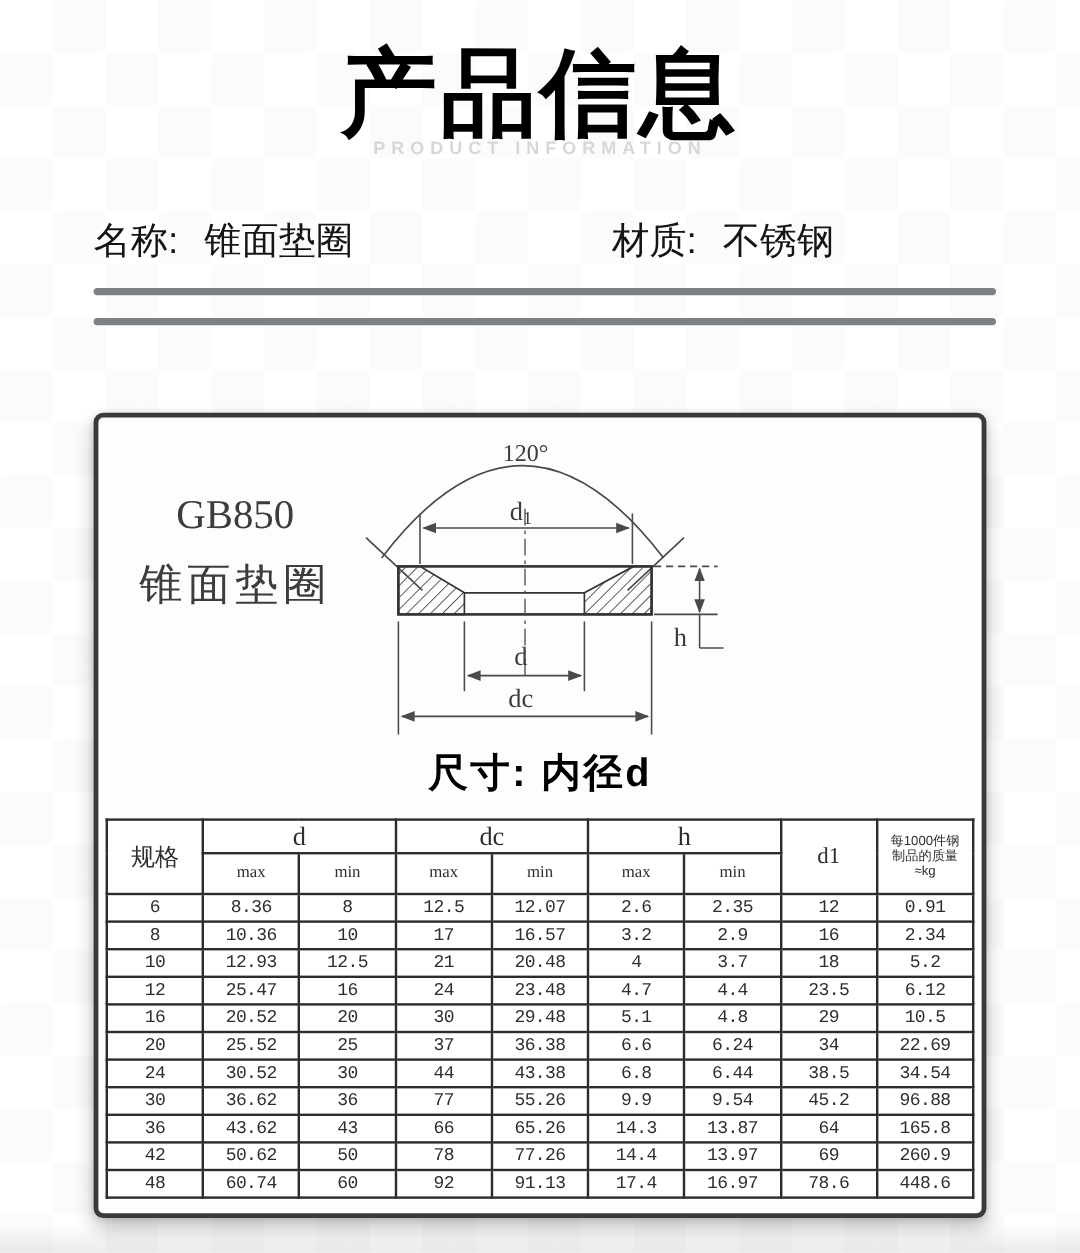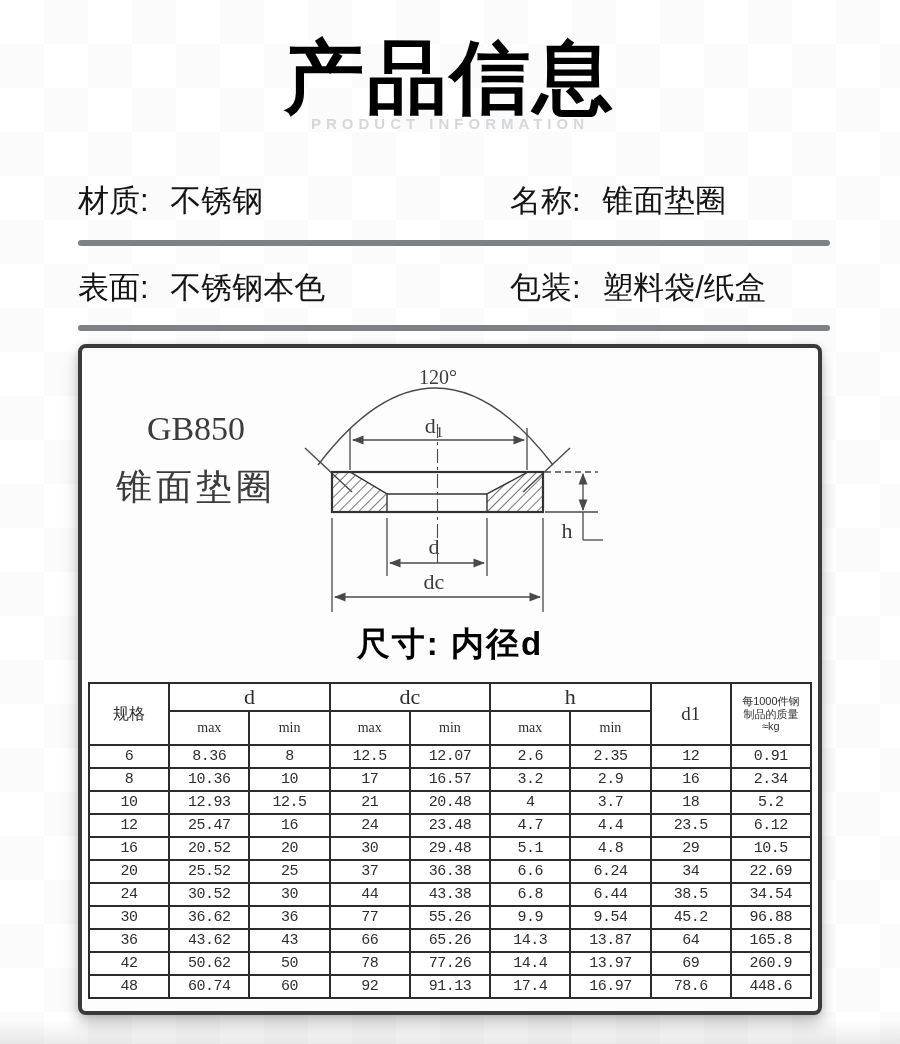--- a/index.html
+++ b/index.html
@@ -36,21 +36,21 @@
     background:#fdfdfe; border:4px solid #3a3a3a; border-radius:8px;
     box-shadow:0 9px 16px rgba(0,0,0,.22), 0 1px 6px rgba(0,0,0,.12);
   }
   .diagram { display:block; margin:4px auto 0; }
   .size-heading { text-align:center; font-size:33px; font-weight:800; color:#000000; letter-spacing:2px; margin-top:0; }
 
   
   table.size-table { width:724px; margin:15px auto 0; border-collapse:collapse; table-layout:fixed; background:#fff; }
   .size-table th, .size-table td { border:2px solid #2c2c2c; text-align:center; padding:0; color:#2e2e2e; font-weight:normal; }
   .size-table thead tr:first-child th { height:26px; }
-  .spec-head  { font-size:16px; font-family:Liberation Sans, sans-serif; }
+  .spec-head  { font-size:20px; font-family:Liberation Sans, sans-serif; }
   .group-head { font-family:"Liberation Serif",serif; font-size:22px; }
   .d1-head    { font-family:"Liberation Serif",serif; font-size:19px; }
   .weight-head{ font-size:11px; line-height:1.15; }
   .sub-head   { font-family:Liberation Serif, serif; font-size:14px; height:34px; }
   .size-table tbody td { font-family:"Liberation Mono",monospace; font-size:15px; height:23px; letter-spacing:-0.5px; }
 
   .bottom-shade { position:absolute; left:0; right:0; bottom:0; height:24px;
     background:linear-gradient(180deg, rgba(0,0,0,0) 0%, rgba(0,0,0,0.08) 100%); }
 
   
@@ -60,39 +60,29 @@
 <body>
 
 <header class="page-header">
   <div class="page-title">产品信息</div>
   <div class="page-subtitle">PRODUCT INFORMATION</div>
 </header>
 
 <section class="specs">
   <div class="spec-row spec-row-1">
     <div class="spec">
+      <span class="spec-label">名称:</span>
+      <span class="spec-value">锥面垫圈</span>
+    </div>
+    <div class="spec">
       <span class="spec-label">材质:</span>
       <span class="spec-value">不锈钢</span>
     </div>
-    <div class="spec">
-      <span class="spec-label">名称:</span>
-      <span class="spec-value">锥面垫圈</span>
-    </div>
   </div>
   <hr class="divider divider-1">
-  <div class="spec-row spec-row-2">
-    <div class="spec">
-      <span class="spec-label">表面:</span>
-      <span class="spec-value">不锈钢本色</span>
-    </div>
-    <div class="spec">
-      <span class="spec-label">包装:</span>
-      <span class="spec-value">塑料袋/纸盒</span>
-    </div>
-  </div>
   <hr class="divider divider-2">
 </section>
 
 <section class="panel">
 
   <svg class="diagram" width="736" height="270" viewBox="0 0 736 270" xmlns="http://www.w3.org/2000/svg">
     <defs>
       <pattern id="hatch" width="7" height="7" patternUnits="userSpaceOnUse" patternTransform="rotate(45)">
         <line x1="0" y1="0" x2="0" y2="7" stroke="#555" stroke-width="1.6"></line>
       </pattern>

